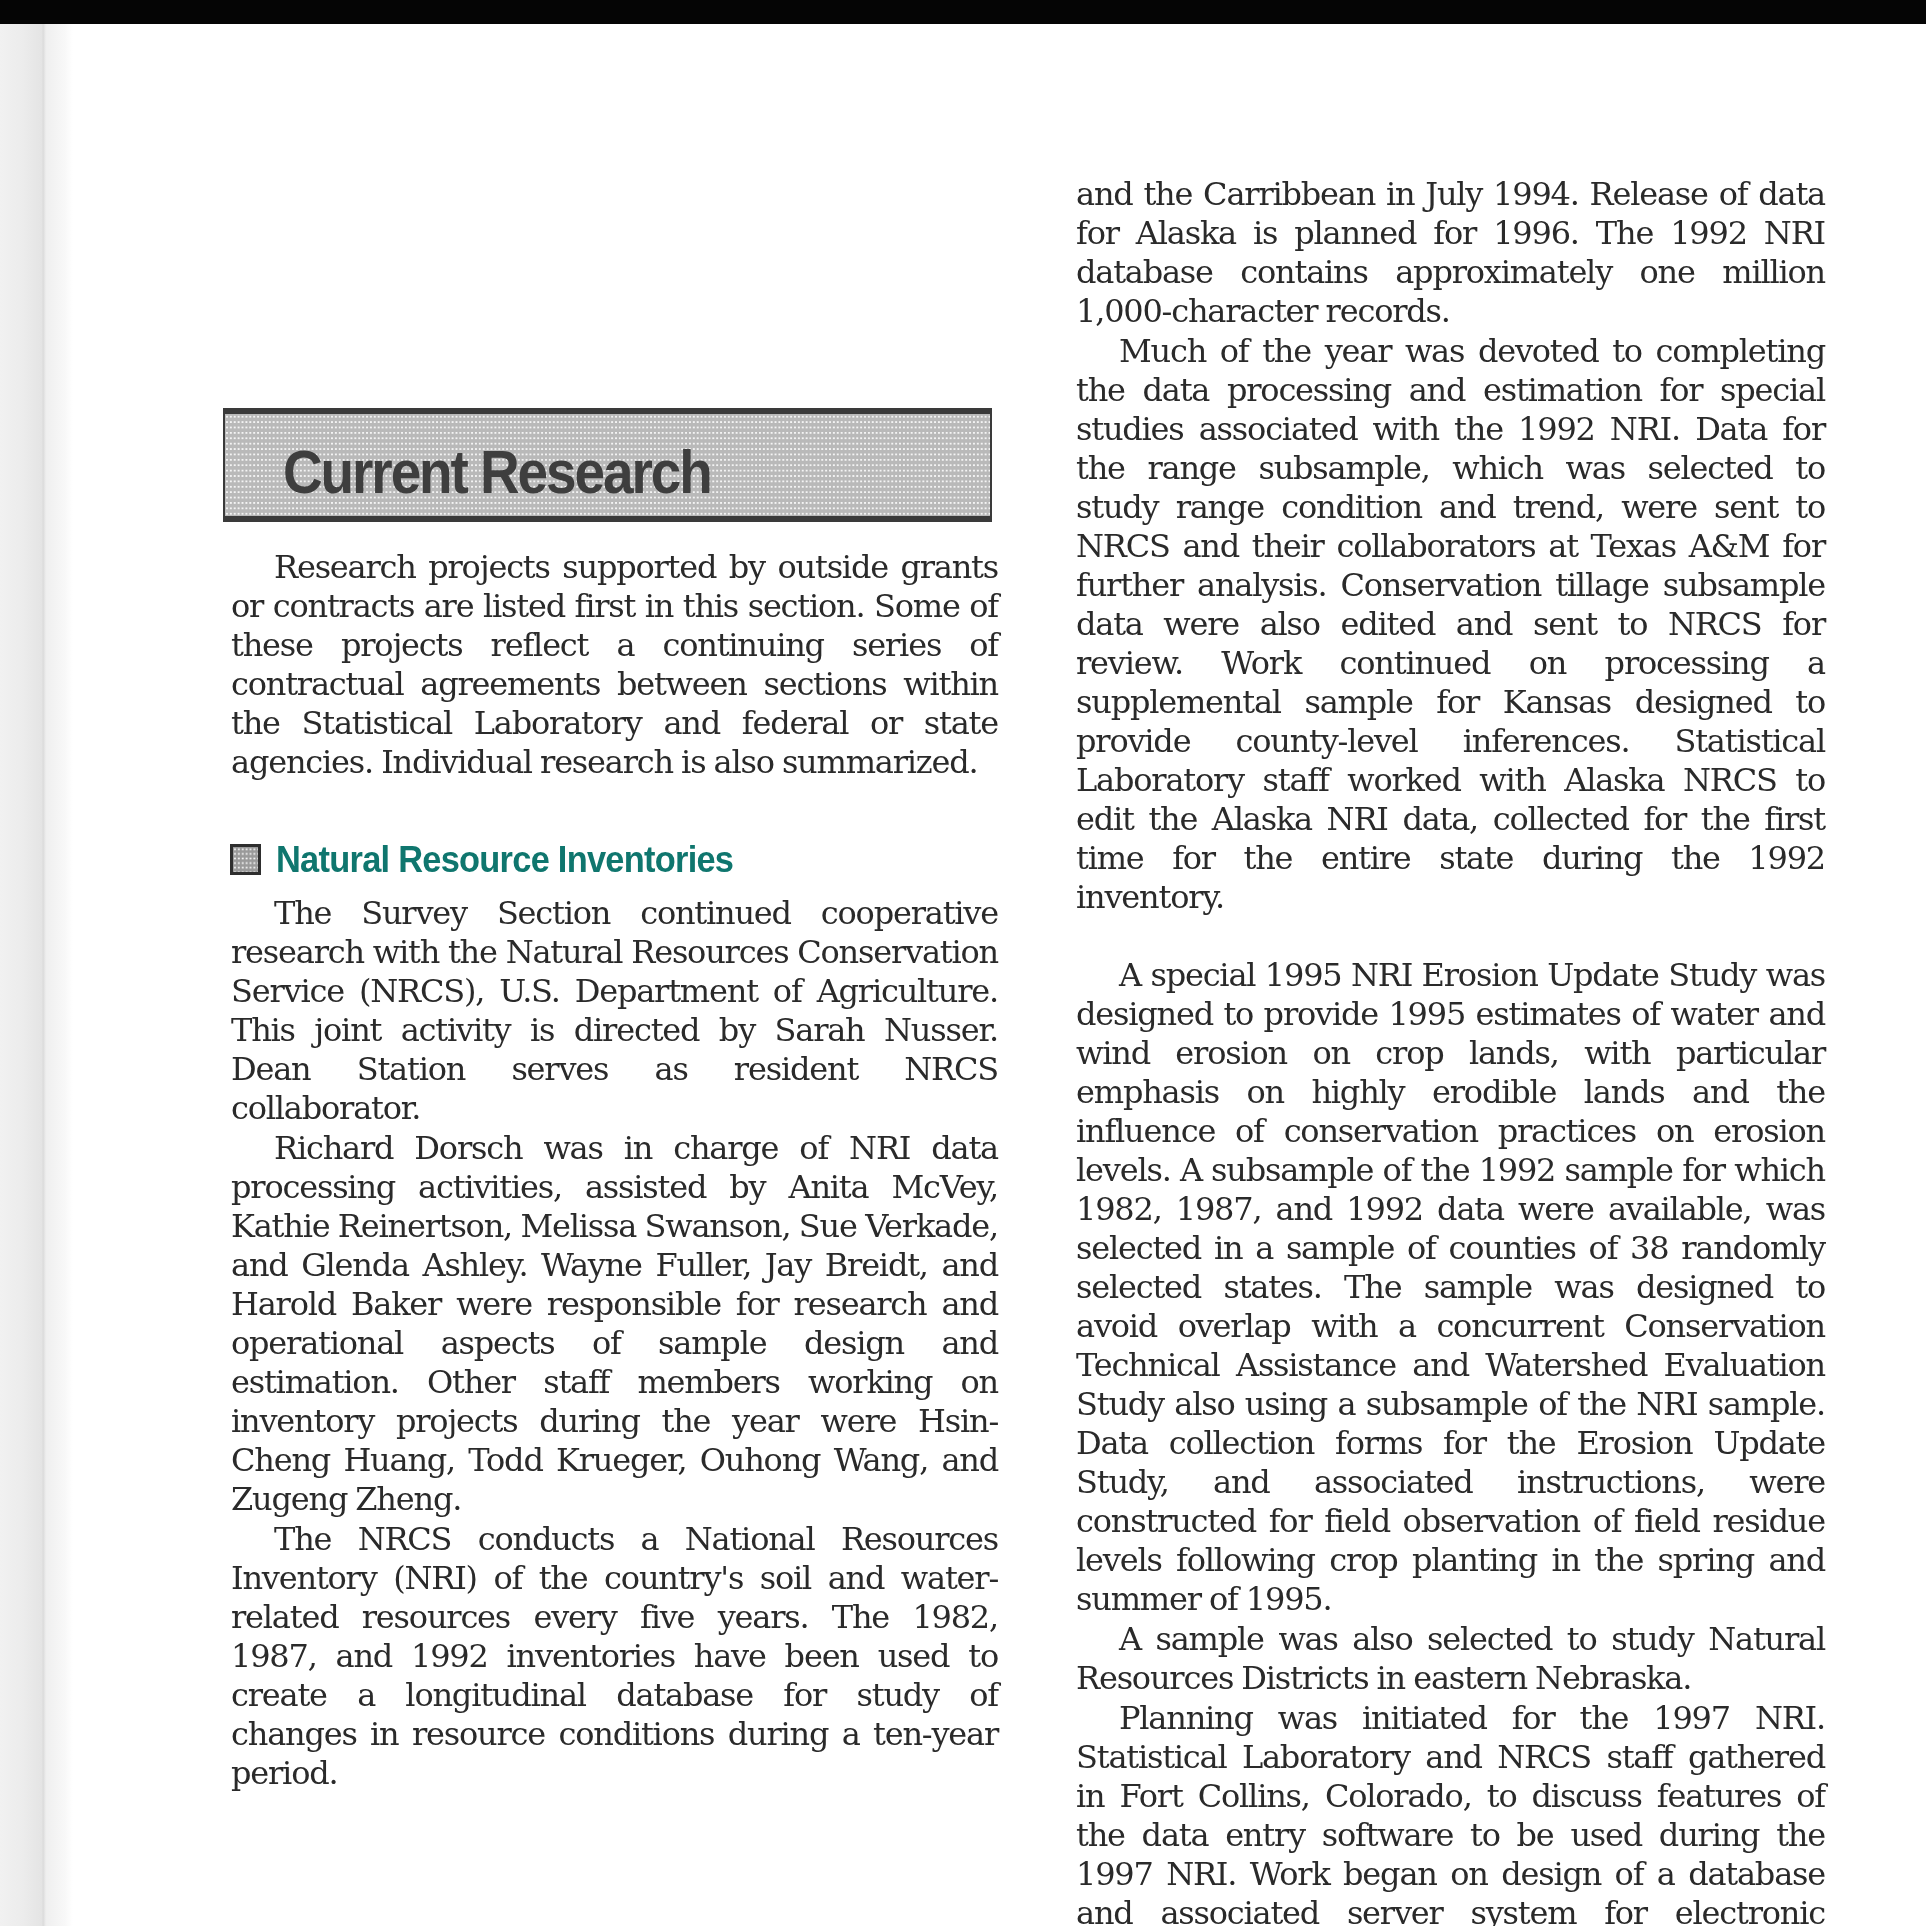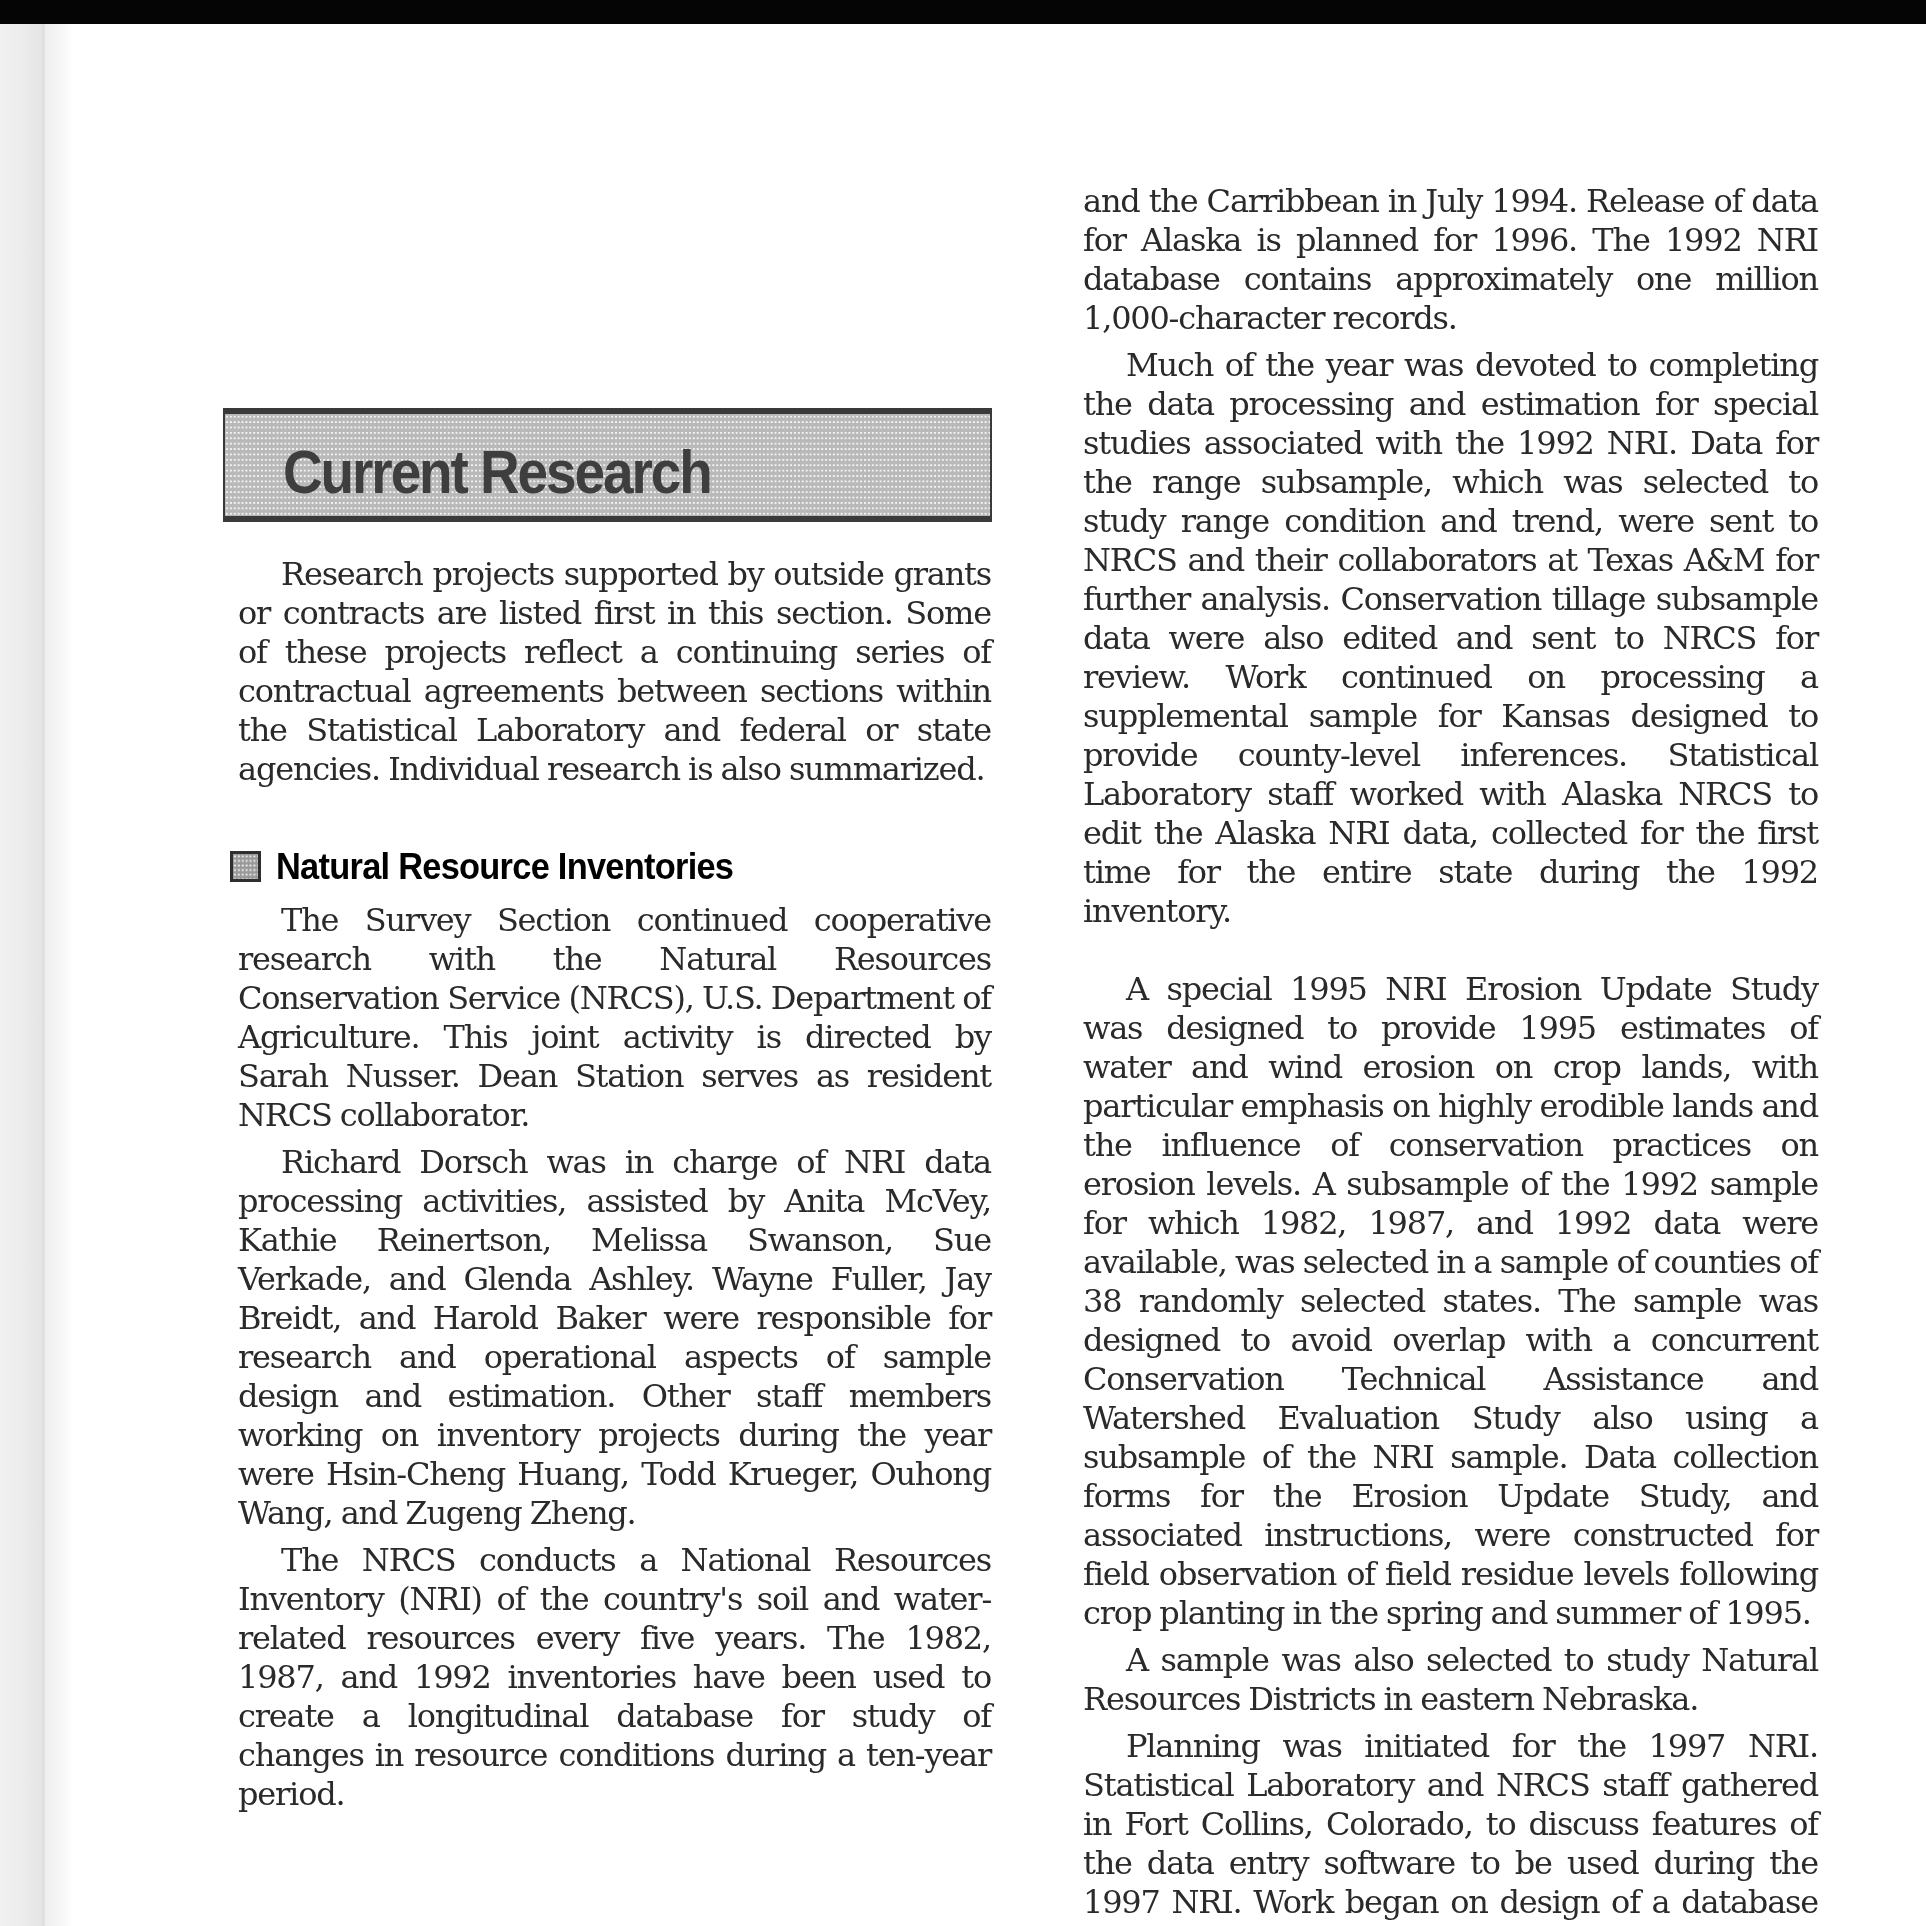--- a/index.html
+++ b/index.html
@@ -11,21 +11,21 @@
   }
   .topband { position: absolute; left: 0; top: 0; width: 1965px; height: 24px; background: #050505; }
   .gutter {
     position: absolute; left: 0; top: 24px; width: 73px; height: 2519px;
     background: linear-gradient(to right, #f1f1f1 0px, #ececec 23px, #e4e4e4 42px, #dadada 43px, #efefef 46px, #f8f8f8 65px, #ffffff 73px);
   }
   .col { position: absolute; }
   .col-left { left: 230px; top: 547px; width: 769px; }
   .col-right { left: 1075px; top: 174px; width: 751px; }
   p.para {
-    margin: 8px; font-size: 32px; line-height: 39px; text-align: justify;
+    margin: 1px; font-size: 32px; line-height: 39px; text-align: justify;
     letter-spacing: -1.2px; word-spacing: -0.8px; text-indent: 43px;
     font-family: "DejaVu Serif", "Liberation Serif", serif;
   }
   p.para.noindent { text-indent: 0; }
   p.para.gapbefore { margin-top: 39px; }
   .banner {
     position: absolute; left: 223px; top: 408px; width: 769px; height: 114px;
     box-sizing: border-box;
     border-top: 6.2px solid #3a3a3a; border-bottom: 6.2px solid #3a3a3a;
     border-left: 2.3px solid #3a3a3a; border-right: 2.3px solid #3a3a3a;
@@ -37,21 +37,21 @@
   }
   .banner-title {
     position: absolute; left: 58px; top: 23px;
     font-family: "Liberation Sans", "DejaVu Sans", sans-serif;
     font-weight: bold; font-size: 61px; letter-spacing: -2.3px; color: #3e3e3e;
     transform: scaleX(0.9); transform-origin: left center;
   }
   .sec-head {
     display: flex; align-items: center; margin: 0;
     font-family: "Liberation Sans", "DejaVu Sans", sans-serif;
-    font-weight: bold; font-size: 37px; color: #000000; letter-spacing: -0.8px;
+    font-weight: bold; font-size: 37px; color: #0f766e; letter-spacing: -0.8px;
     height: 39px;
   }
   .sec-icon {
     width: 31px; height: 31px; box-sizing: border-box; margin-right: 15.4px; flex: 0 0 auto;
     border: 3.1px solid #2e2e2e;
     background-color: #9a9a9a;
     background-image: radial-gradient(ellipse 1.2px 1.9px at 50% 50%, #f2f2f2 60%, transparent 65%);
     background-size: 3.9px 4.6px;
   }
   .sec-title { transform: scaleX(0.93); transform-origin: left center; white-space: nowrap; }

